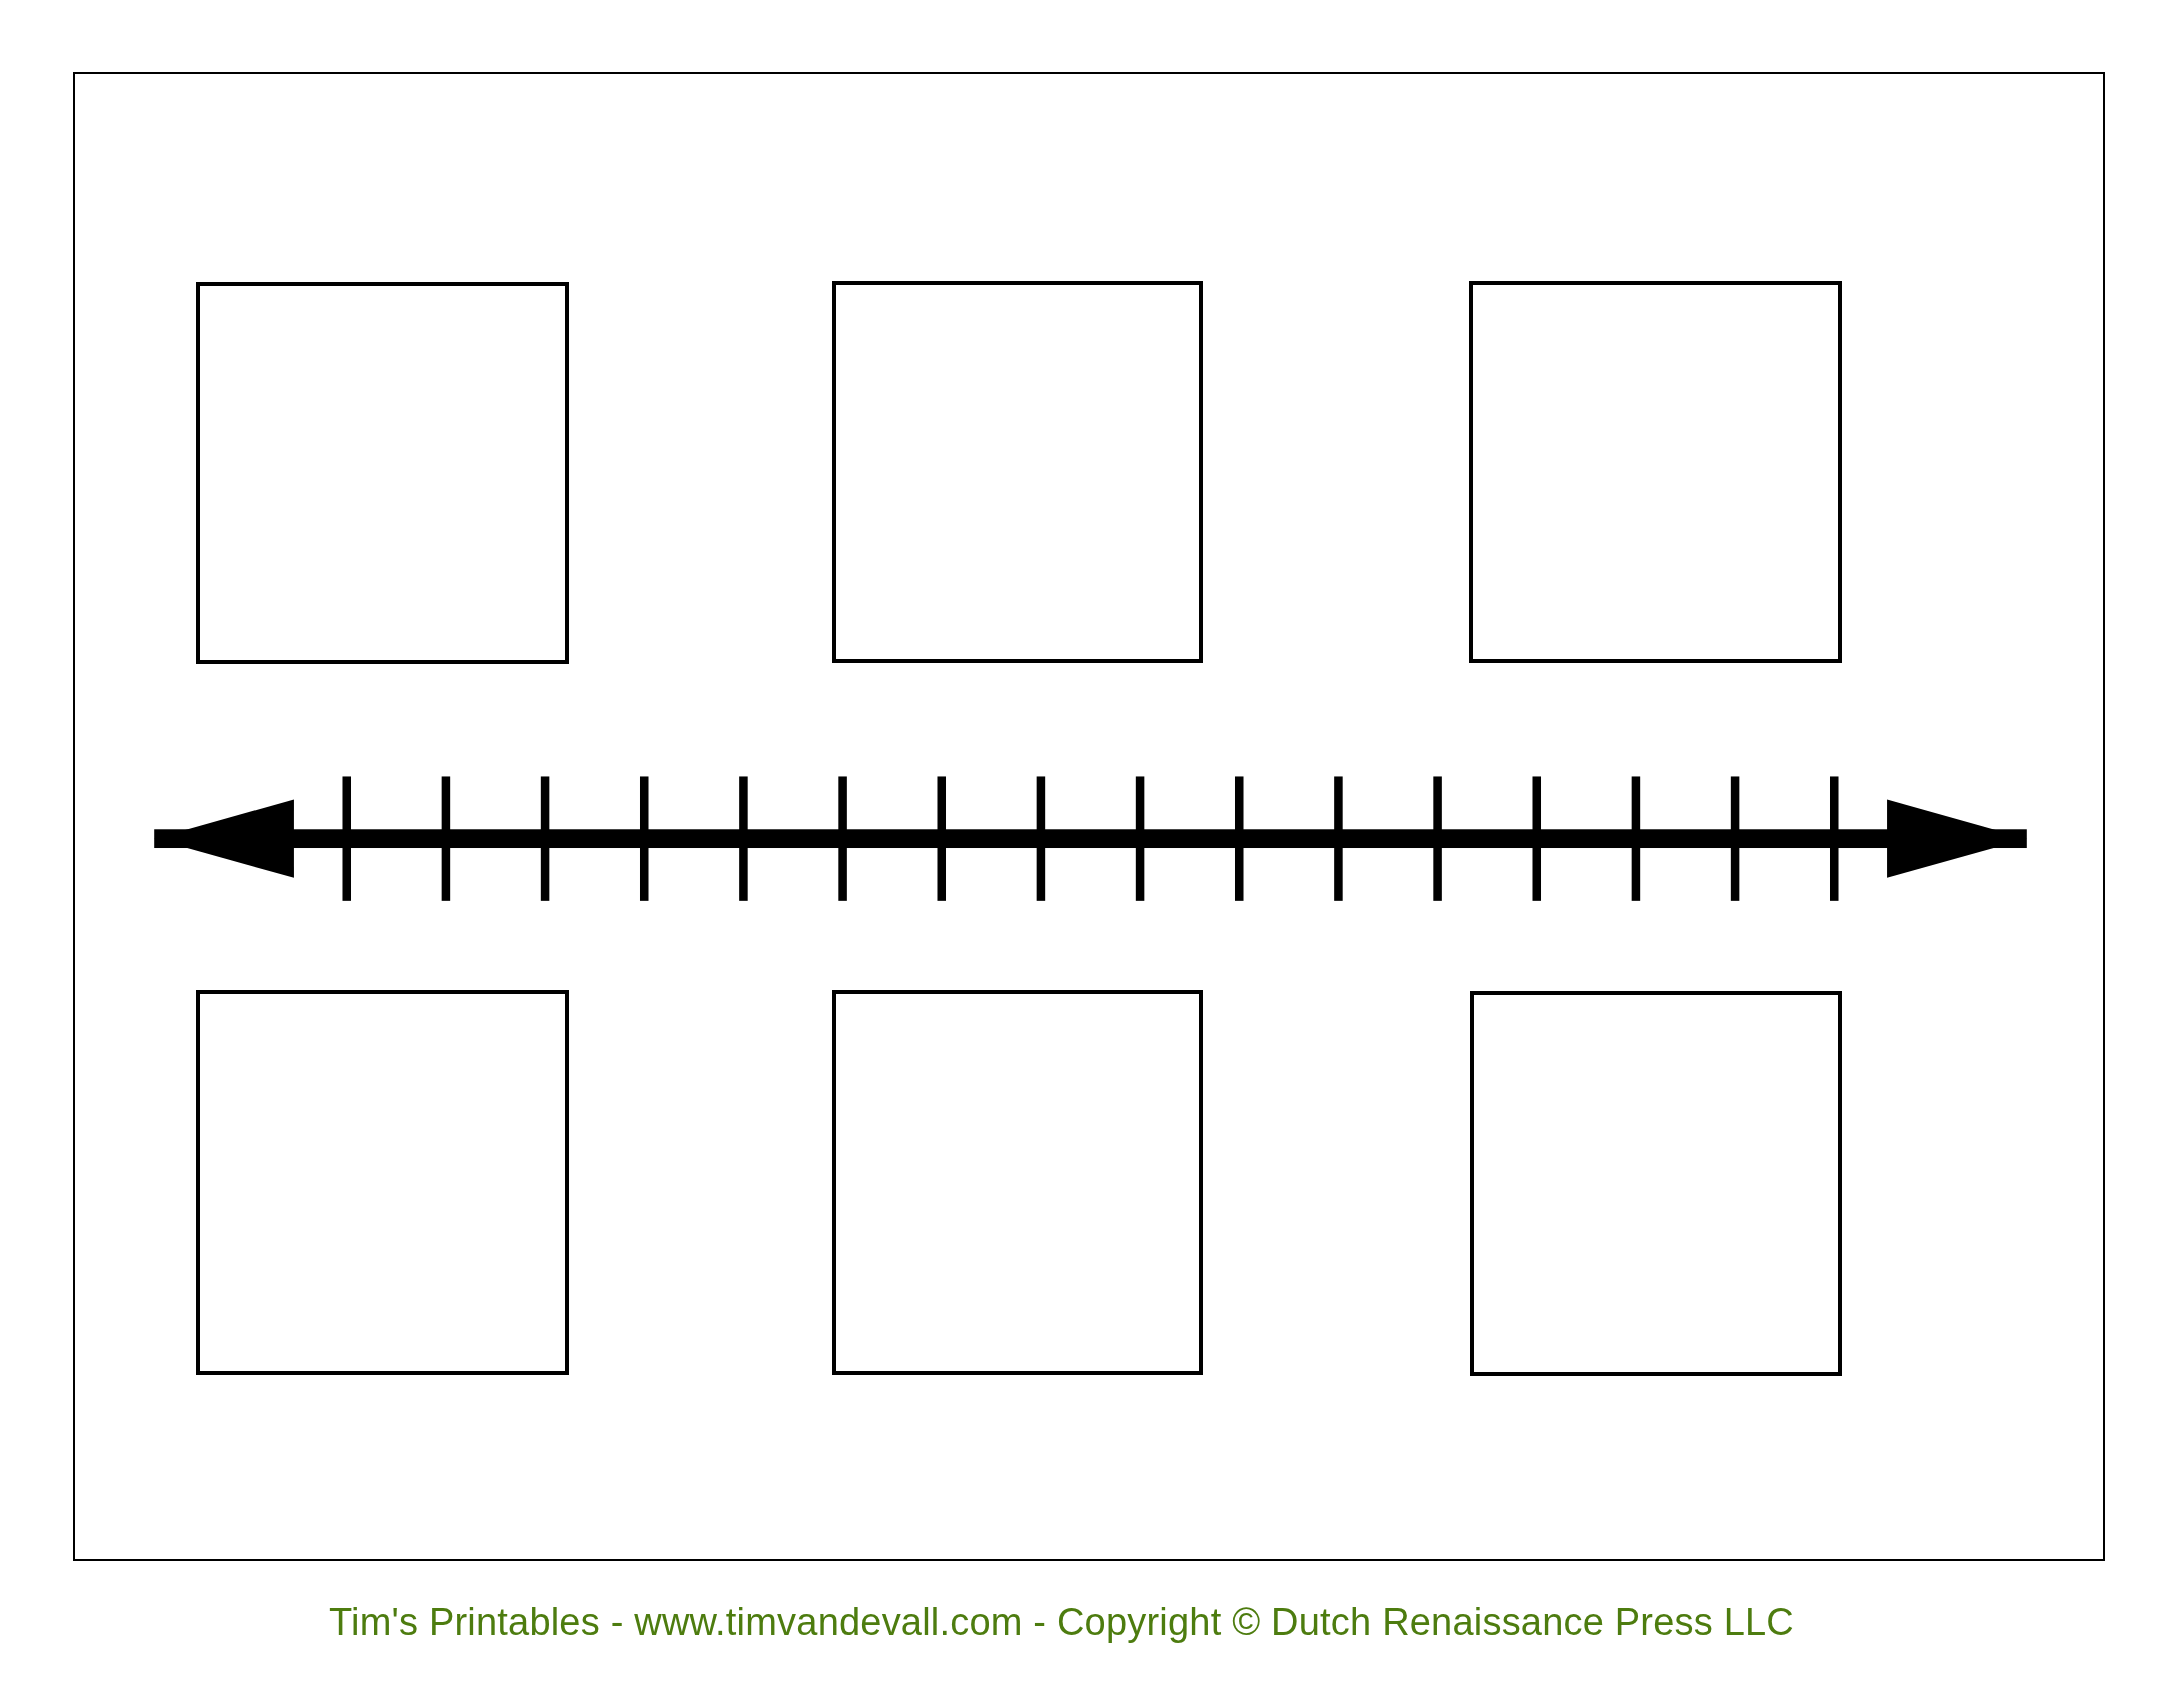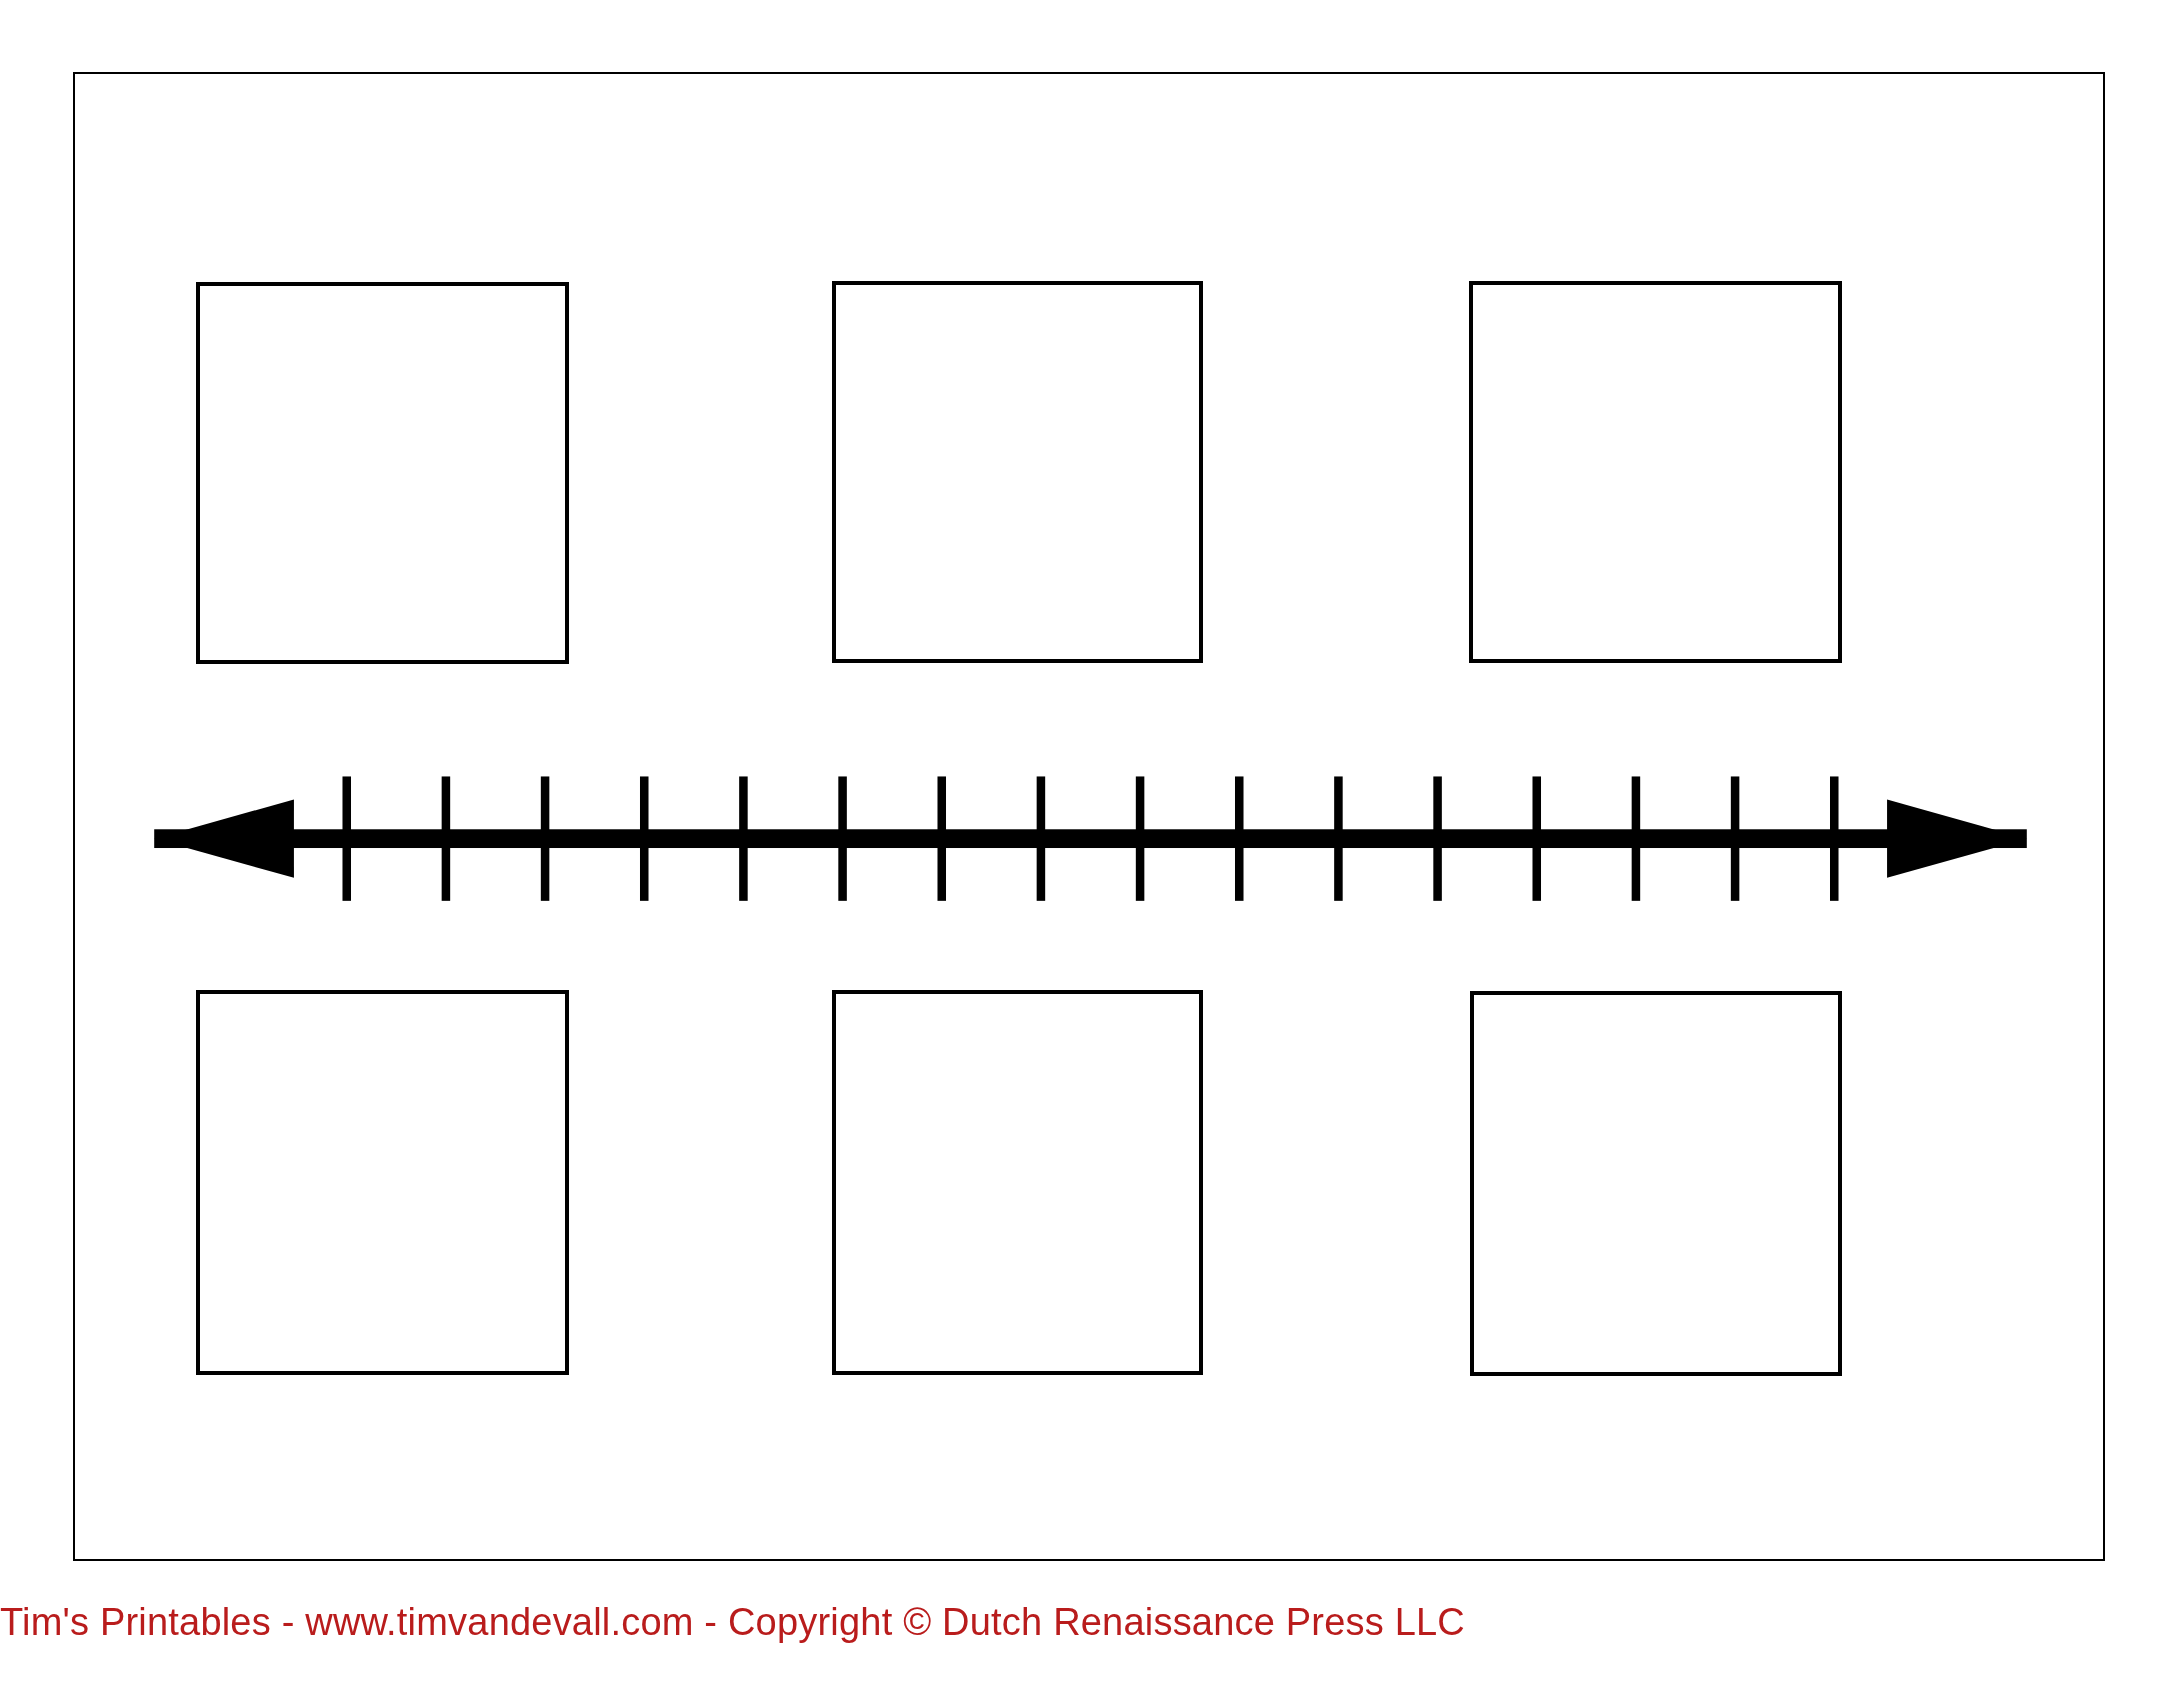--- a/index.html
+++ b/index.html
@@ -65,25 +65,26 @@
     width: 2181px;
     height: 179px;
   }
 
   
   #footer-credit {
     position: absolute;
     left: 0;
     top: 1601px;
     width: 2123px;
+    text-align: center;
     font-family: "Liberation Sans", sans-serif;
     font-size: 38px;
     font-weight: 400;
     letter-spacing: 0.2px;
-    color: #b91c1c;
+    color: #4d7c0f;
     white-space: nowrap;
   }
 </style>
 </head>
 <body>
 
 <div id="worksheet">
 
   <div id="page-border"></div>
 

